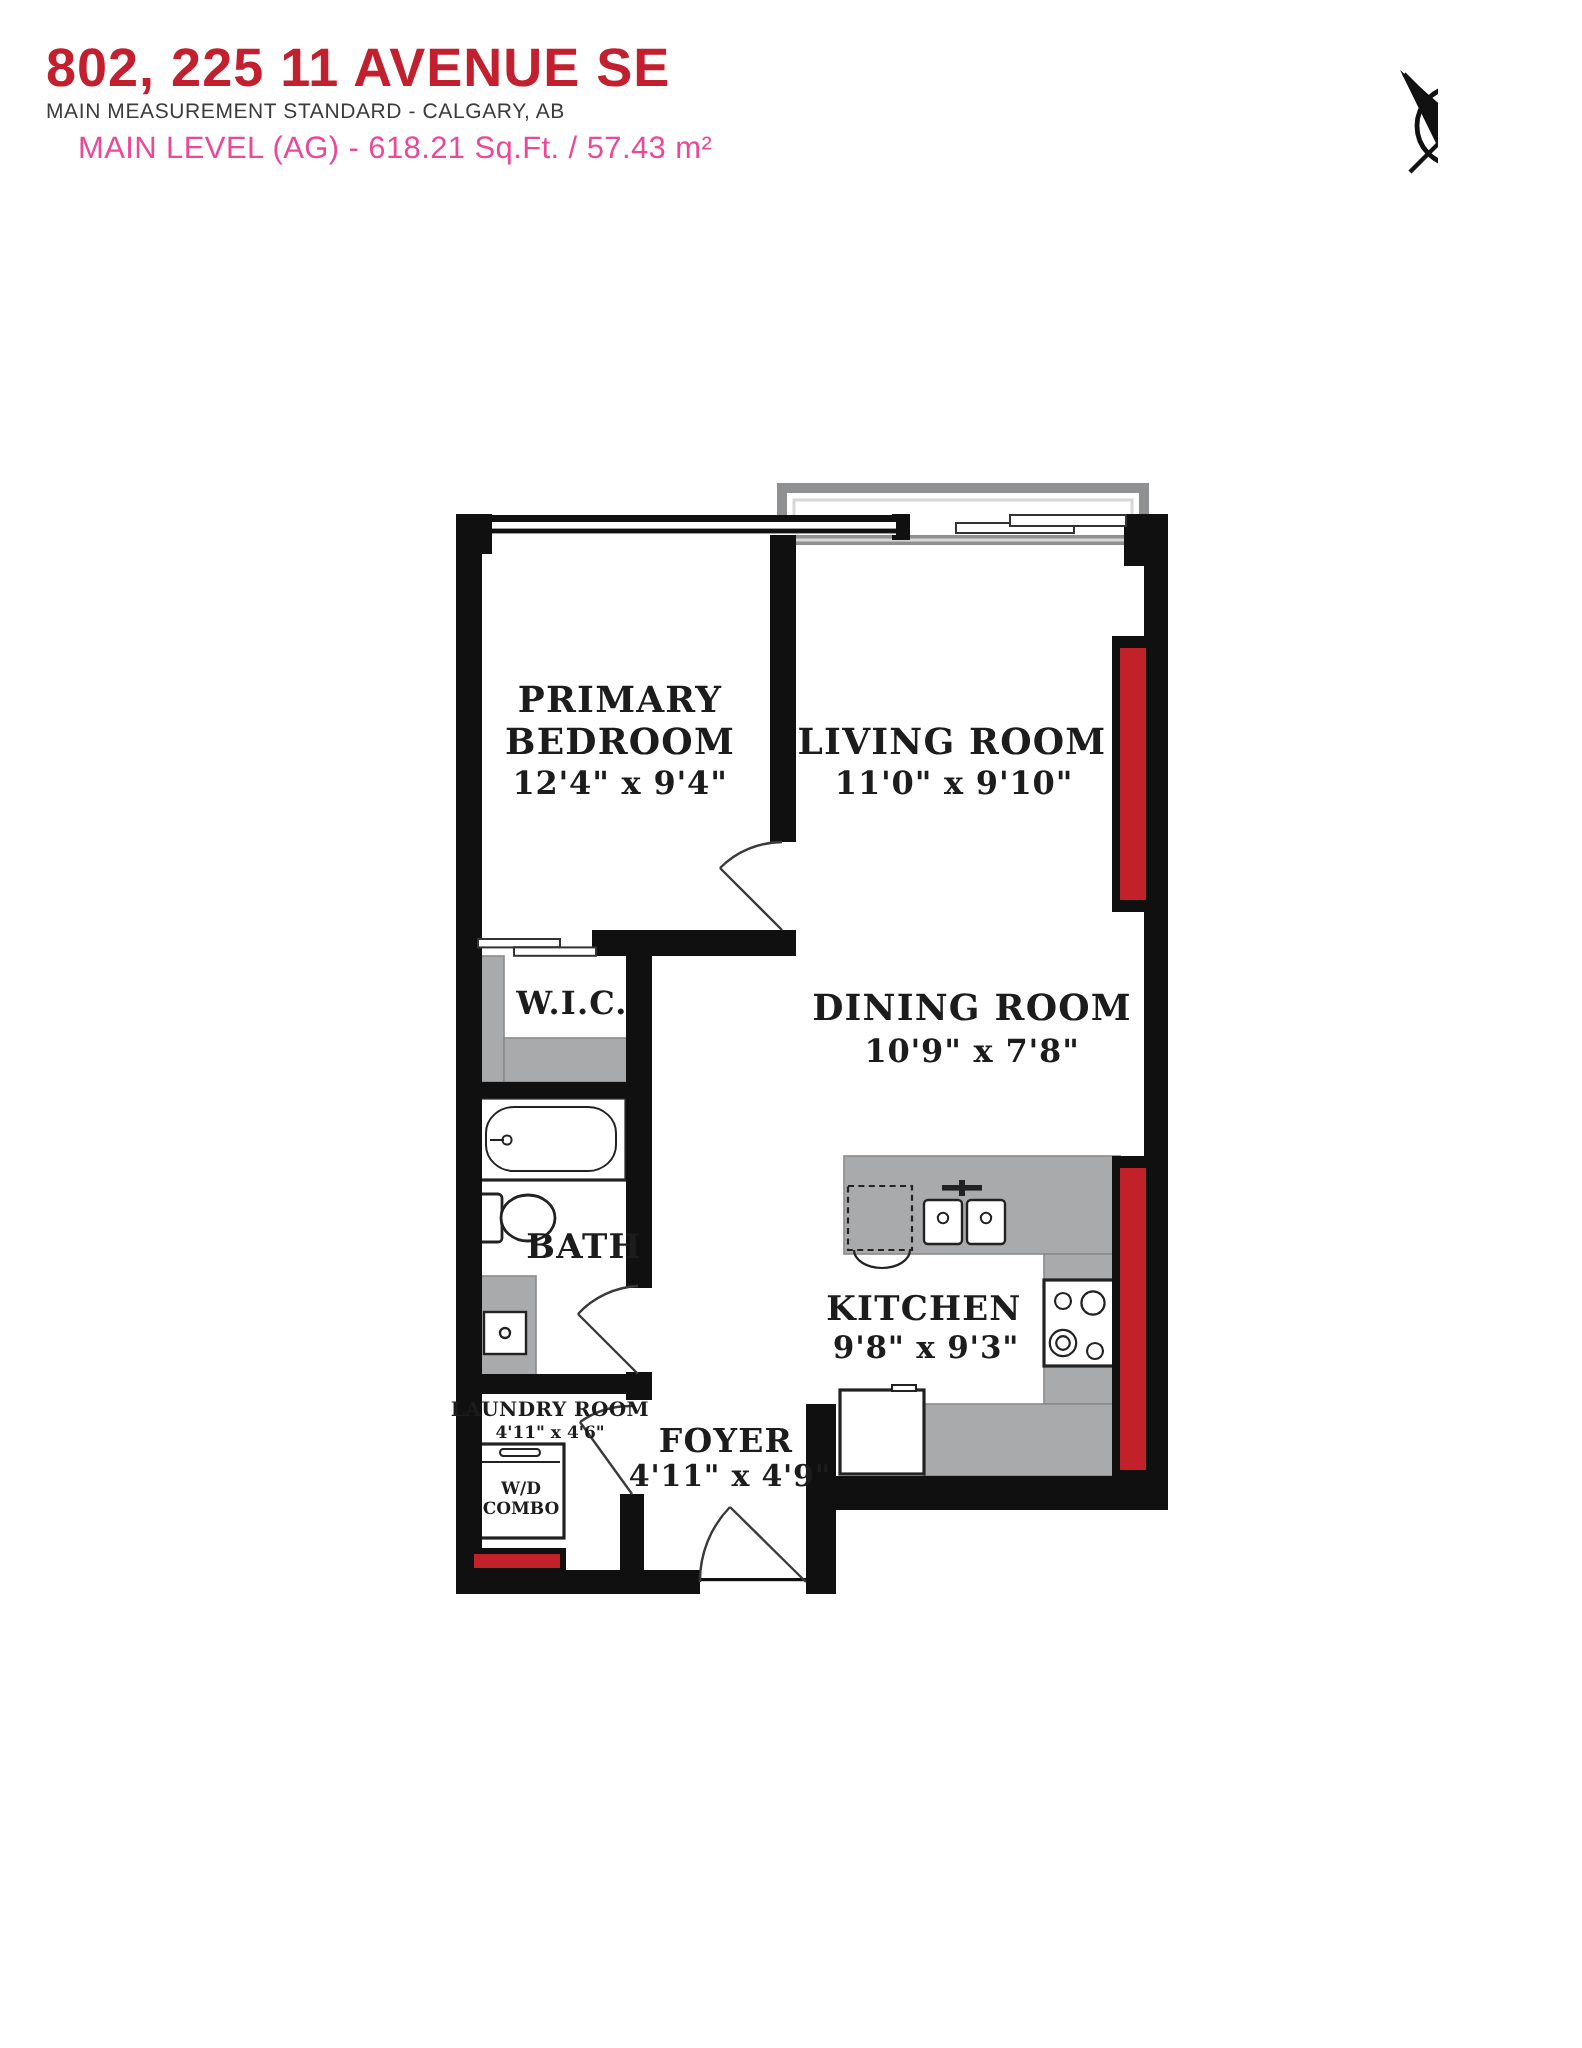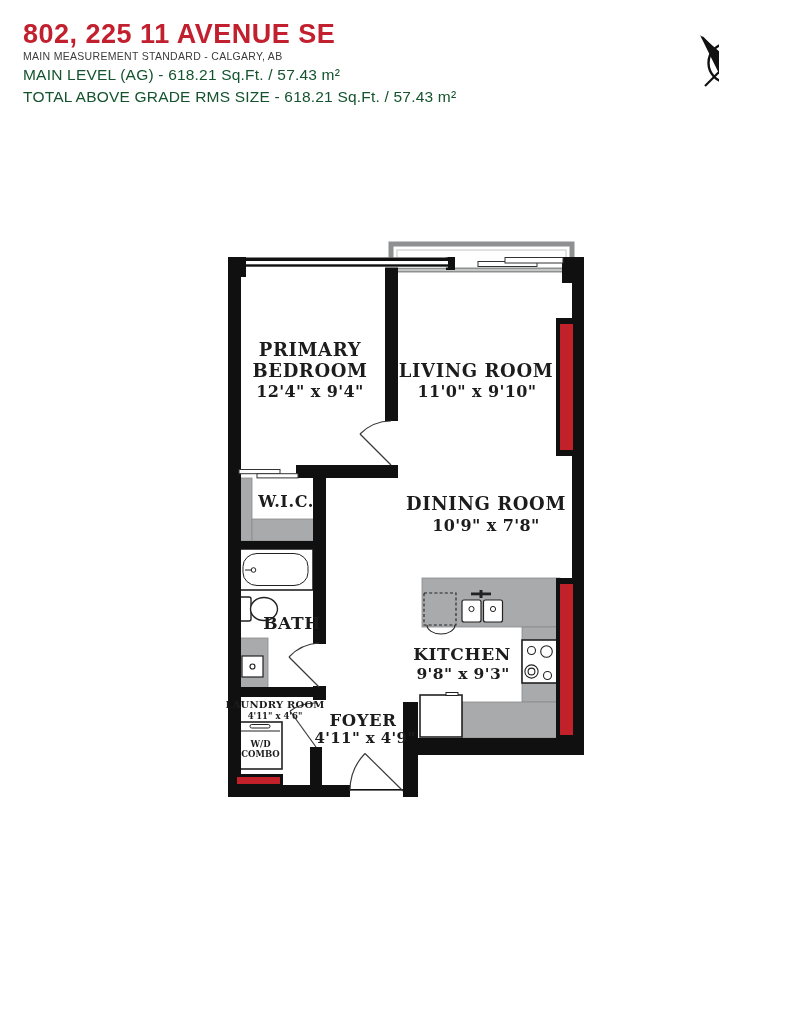--- a/index.html
+++ b/index.html
@@ -1,38 +1,37 @@
 <!DOCTYPE html>
 <html><head>
 <meta charset="utf-8">
 <style>
   html,body{margin:0;padding:0;background:#ffffff;}
   #page{position:relative;width:719px;height:1024px;background:#fff;overflow:hidden;
         font-family:"Liberation Sans",sans-serif;}
   #header{position:absolute;left:23px;top:20px;color:#1b1b1b;}
   #header .title{font-size:27px;font-weight:bold;color:#c2202e;letter-spacing:.5px;line-height:1.05;}
   #header .subtitle{font-size:10.5px;color:#3c3c3c;letter-spacing:.3px;margin-top:2px;}
-  #header .lvl{font-size:15.5px;color:#14532d;margin-top:4px;letter-spacing:.2px;}
+  #header .lvl{font-size:15.5px;color:#ec4899;margin-top:4px;letter-spacing:.2px;margin-left:16px;}
   svg text{font-family:"DejaVu Serif","Liberation Serif",serif;font-weight:bold;fill:#1c1c1c;}
   .room-name{font-size:18px;letter-spacing:.6px;}
   .room-dims{font-size:16px;letter-spacing:.4px;}
   .small-name{font-size:10px;letter-spacing:.2px;}
   .small-dims{font-size:8.5px;}
   .tiny{font-size:8.5px;}
 </style>
 </head>
 <body>
 
 <div id="page">
 
   <div id="header">
     <div class="title">802, 225 11 AVENUE SE</div>
     <div class="subtitle">MAIN MEASUREMENT STANDARD - CALGARY, AB</div>
     <div class="lvl">MAIN LEVEL (AG) - 618.21 Sq.Ft. / 57.43 m²</div>
-    <div class="lvl">TOTAL ABOVE GRADE RMS SIZE - 618.21 Sq.Ft. / 57.43 m²</div>
   </div>
 
   <svg width="791" height="1024" viewBox="0 0 791 1024" style="position:absolute;left:0;top:0">
 
     <g>
       <rect x="391" y="244" width="181" height="26" fill="none" stroke="#8f9091" stroke-width="5"></rect>
       <rect x="397" y="250" width="169" height="20" fill="none" stroke="#d7d7d7" stroke-width="1.5"></rect>
     </g>
 
     <g fill="#a9aaac" stroke="#8b8b8b" stroke-width="0.8">

